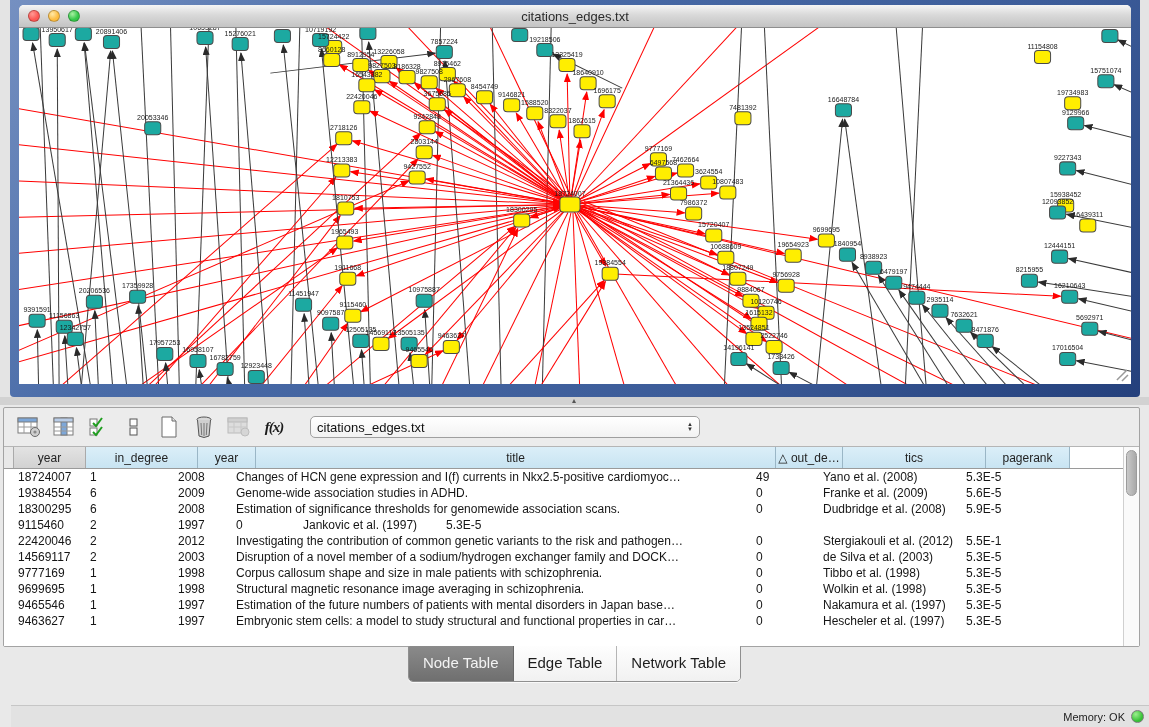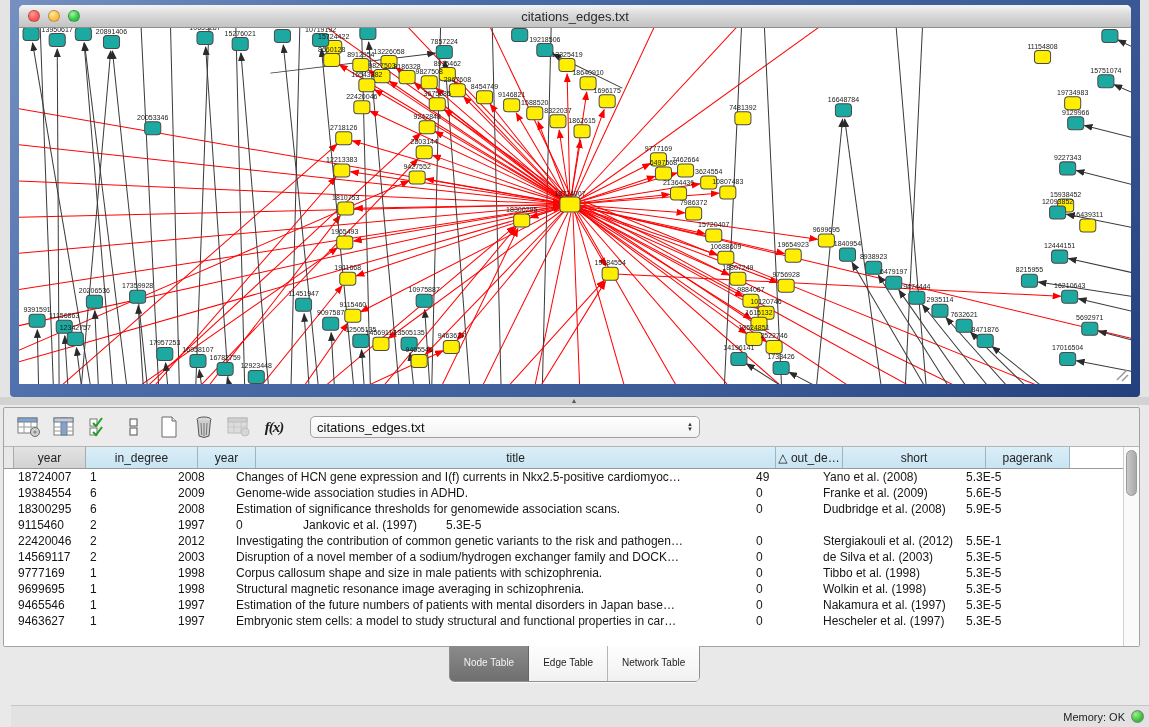--- a/index.html
+++ b/index.html
@@ -78,21 +78,21 @@
     padding:0 3px 0 4px;white-space:nowrap;overflow:hidden;display:flex;align-items:center;
   }
   .vscroll{flex:0 0 15px;background:#fafafa;border-left:1px solid #d0d0d0;position:relative;}
   .vthumb{position:absolute;left:2px;top:3px;width:11px;height:46px;border-radius:6px;
     background:linear-gradient(90deg,#c9c9c9,#a9a9a9);border:1px solid #9b9b9b;box-sizing:border-box;}
   
   .tabs-row{height:30px;display:flex;align-items:center;justify-content:center;}
   .seg{display:flex;border:1px solid #8f8f8f;border-radius:5px;overflow:hidden;background:#fdfdfd;
     box-shadow:0 1px 0 rgba(255,255,255,.7);}
   .seg .seg-btn{
-    padding:10px 14px;font-size:10px;color:#1d1d1d;height:18px;display:flex;align-items:center;
+    padding:10px 14px;font-size:15px;color:#1d1d1d;height:18px;display:flex;align-items:center;
     border-right:1px solid #b5b5b5;background:linear-gradient(#ffffff,#f1f1f1);
   }
   .seg .seg-btn:last-child{border-right:none;}
   .seg .seg-btn.sel{background:linear-gradient(#8d8d8d,#6f6f6f);color:#f3f3f3;border-right:1px solid #676767;}
   
   .statusbar{
     position:absolute;left:11px;bottom:0;width:1149px;height:22px;background:#e2e2e2;
     border-top:1px solid #c6c6c6;display:flex;align-items:center;justify-content:flex-end;
     padding-right:16px;box-sizing:border-box;gap:6px;
   }
@@ -588,21 +588,21 @@
 
     <div class="tbl-wrap">
       <div class="tbl">
         <div class="thead" id="tbl-head">
             <div class="th gutter" style="width: 10px;"></div>
             <div class="th gray" style="width: 72px;">year</div>
             <div class="th" style="width: 112px;">in_degree</div>
             <div class="th" style="width: 58px;">year</div>
             <div class="th" style="width: 520px;">title</div>
             <div class="th" style="width: 67px;">△ out_de…</div>
-            <div class="th" style="width: 143px;">short</div>
+            <div class="th" style="width: 143px;">tics</div>
             <div class="th" style="width: 84px;">pagerank</div>
             <div class="th" style="flex: 1 1 0%; background: rgb(255, 255, 255); border-right: none;"></div>
           </div>
         <div id="tbl-body">
             <div class="tr">
               <div class="td" style="width: 10px; padding: 0px;"></div>
               <div class="td" style="width: 72px;">18724007</div>
               <div class="td" style="width: 88px;">1</div>
               <div class="td" style="width: 58px;">2008</div>
               <div class="td" style="width: 520px;">Changes of HCN gene expression and I(f) currents in Nkx2.5-positive cardiomyoc…</div>

